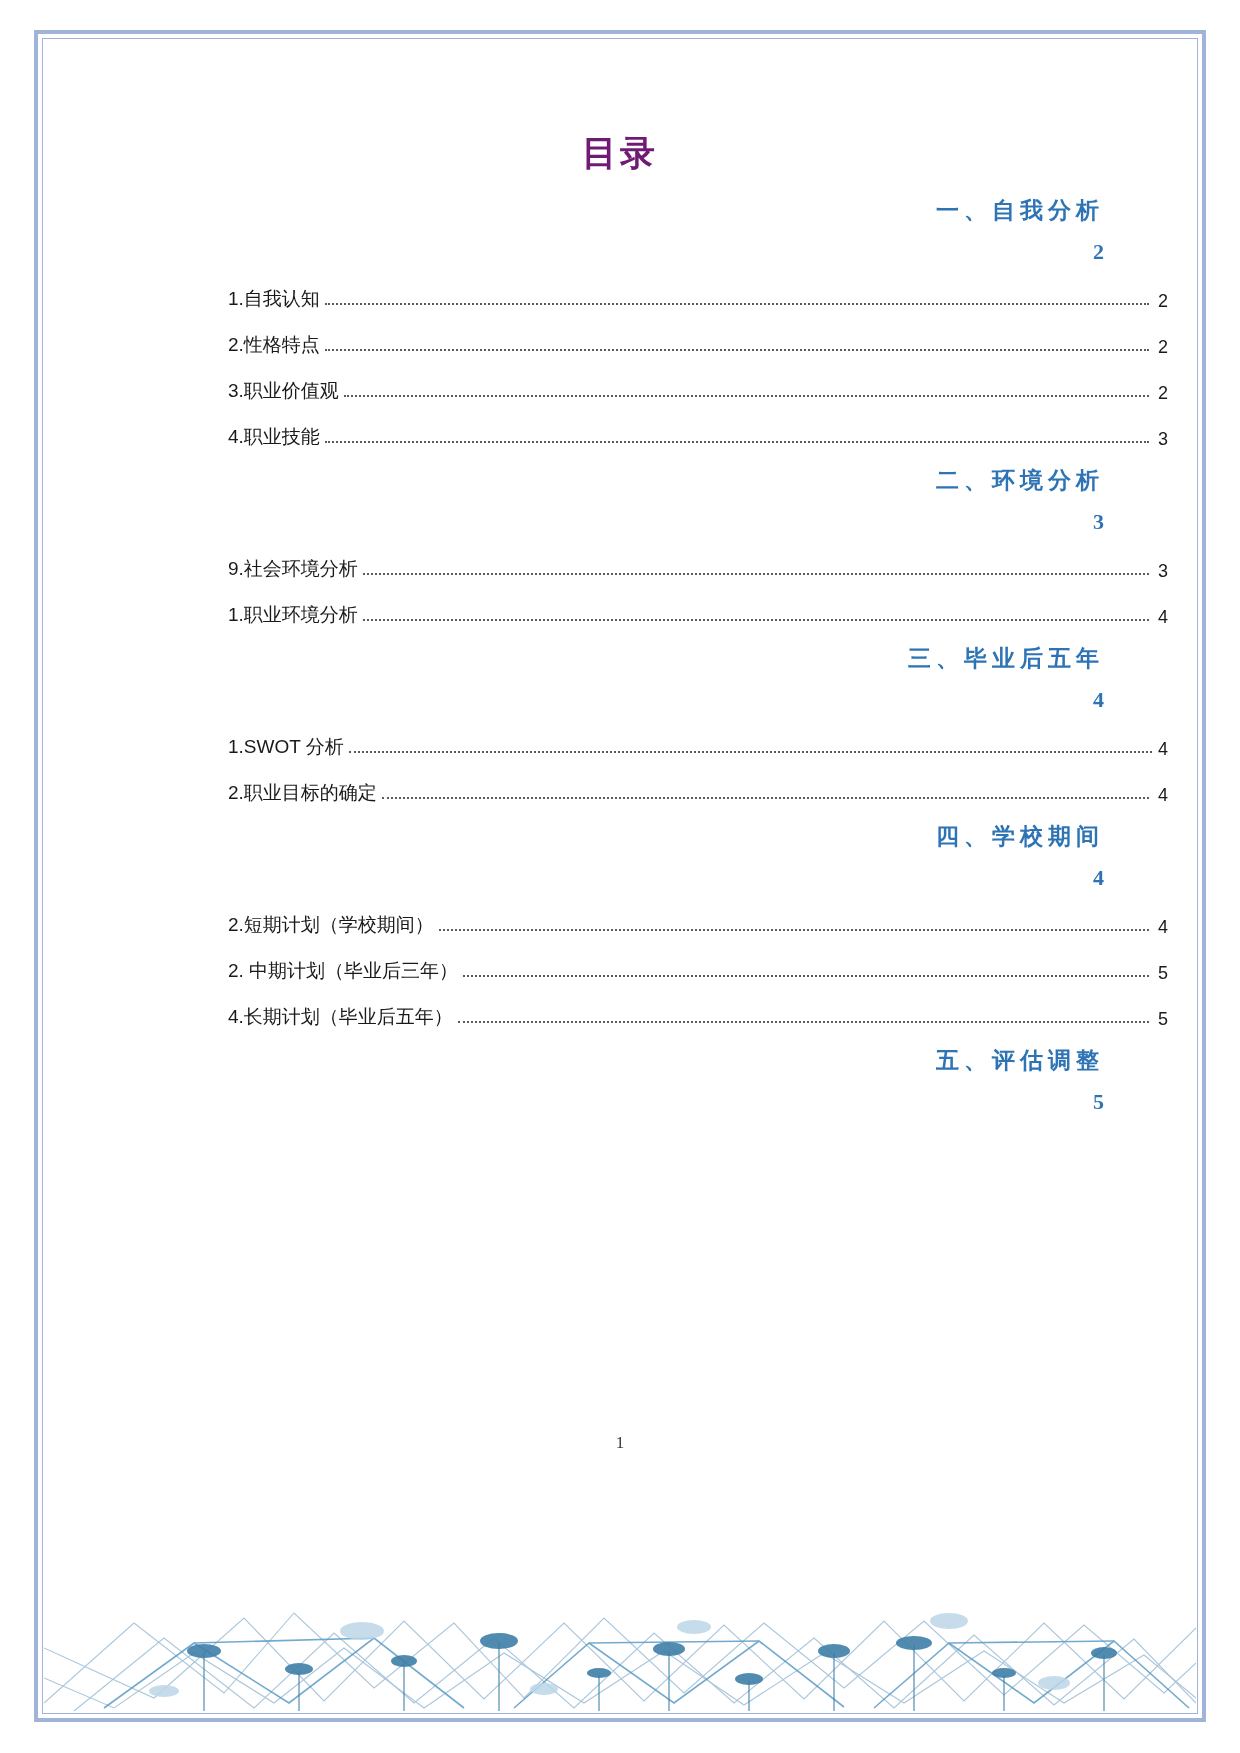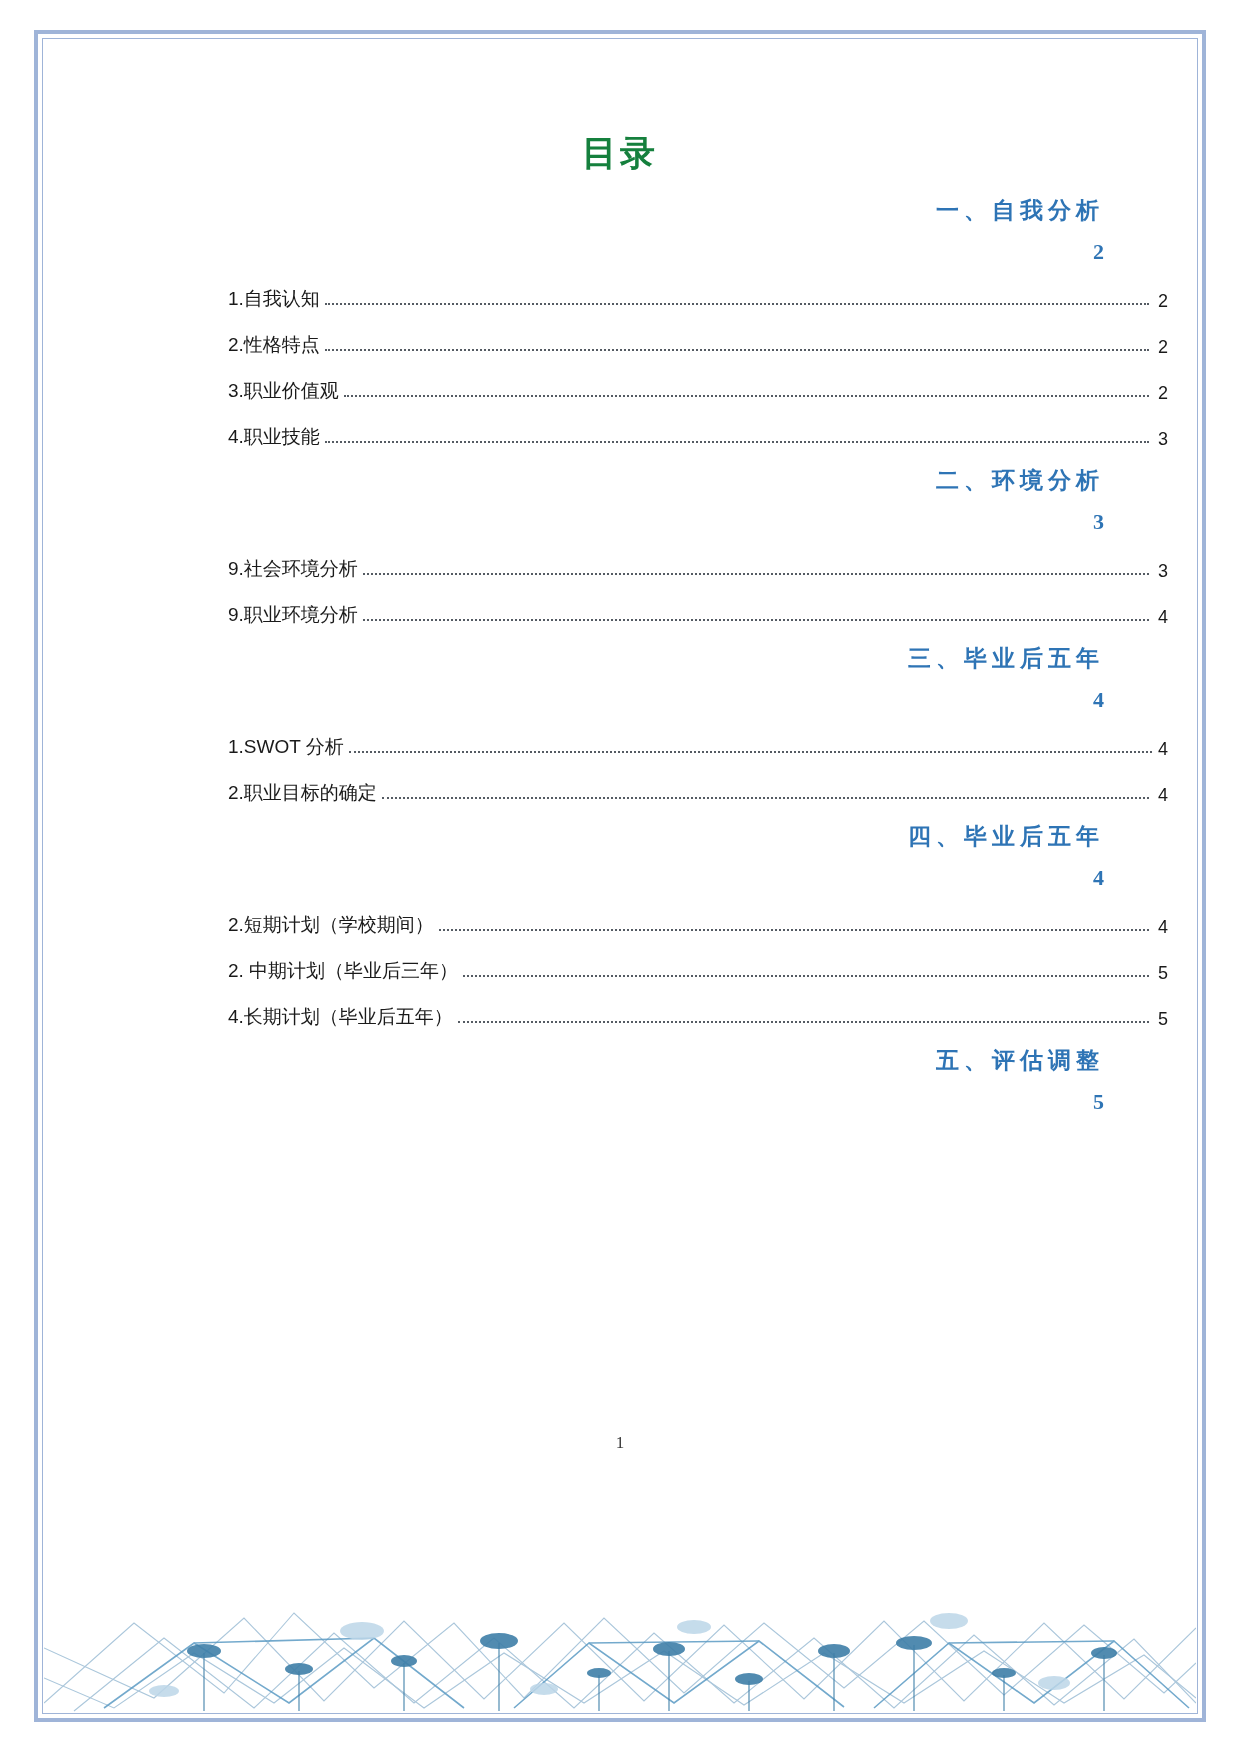--- a/index.html
+++ b/index.html
@@ -41,21 +41,21 @@
     left: 150px;
     top: 130px;
     width: 940px;
   }
 
   .doc-title {
     text-align: center;
     font-family: "Liberation Serif", serif;
     font-size: 35px;
     font-weight: bold;
-    color: #15803d;
+    color: #701a75;
     letter-spacing: 3px;
     margin: 0 0 18px 0;
   }
 
   .toc {
     margin: 0;
     padding: 0;
   }
 
   .toc-row {
@@ -196,21 +196,21 @@
         <span class="toc-page">3</span>
       </div>
 
       <div class="toc-row lvl2">
         <span class="toc-label">9.社会环境分析</span>
         <span class="leader"></span>
         <span class="toc-page">3</span>
       </div>
 
       <div class="toc-row lvl2">
-        <span class="toc-label">9.职业环境分析</span>
+        <span class="toc-label">1.职业环境分析</span>
         <span class="leader"></span>
         <span class="toc-page">4</span>
       </div>
 
       <div class="toc-row lvl1">
         <span class="toc-label">三、毕业后五年</span>
         <span class="leader"></span>
         <span class="toc-page">4</span>
       </div>
 
@@ -220,21 +220,21 @@
         <span class="toc-page">4</span>
       </div>
 
       <div class="toc-row lvl2">
         <span class="toc-label">2.职业目标的确定</span>
         <span class="leader"></span>
         <span class="toc-page">4</span>
       </div>
 
       <div class="toc-row lvl1">
-        <span class="toc-label">四、毕业后五年</span>
+        <span class="toc-label">四、学校期间</span>
         <span class="leader"></span>
         <span class="toc-page">4</span>
       </div>
 
       <div class="toc-row lvl2">
         <span class="toc-label">2.短期计划（学校期间）</span>
         <span class="leader"></span>
         <span class="toc-page">4</span>
       </div>
 

